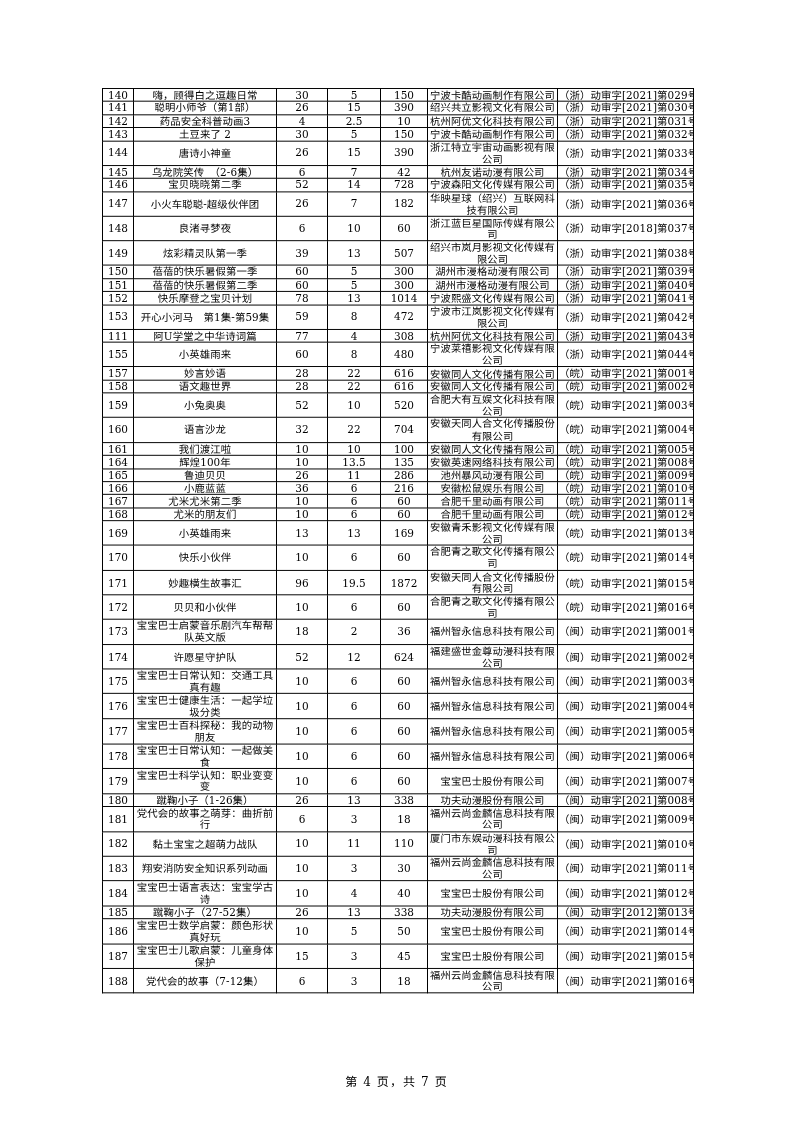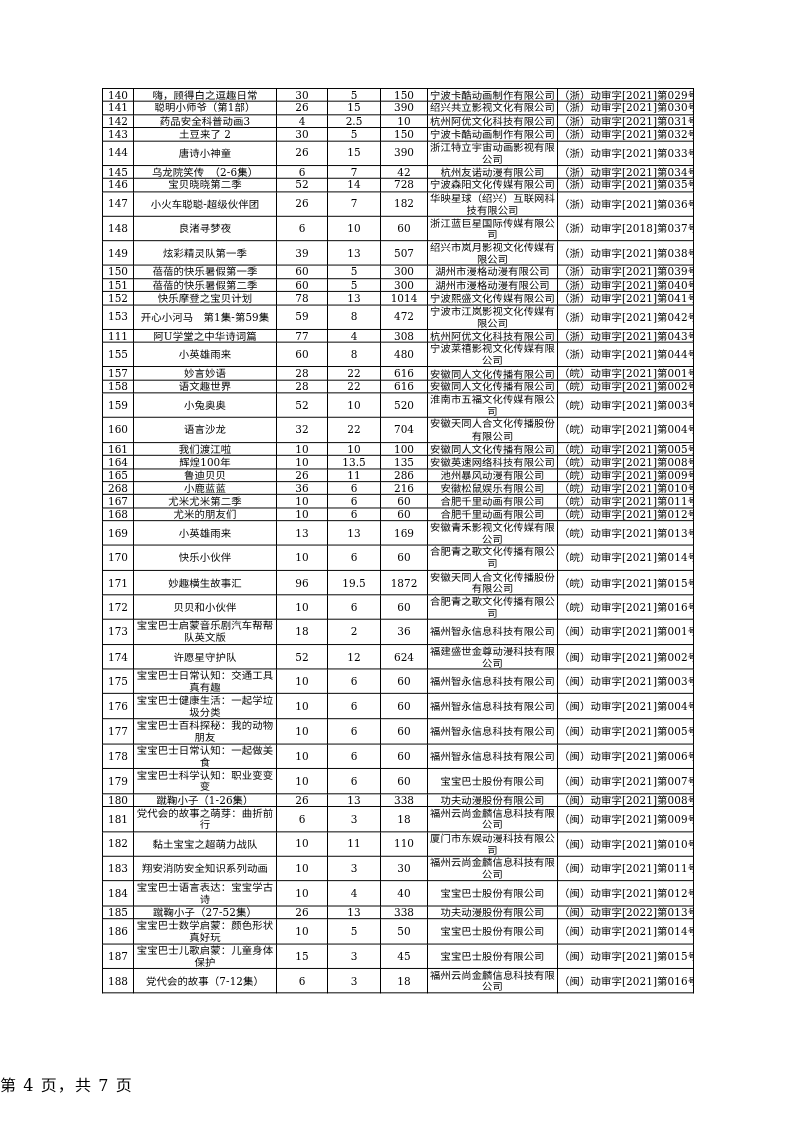--- a/index.html
+++ b/index.html
@@ -57,22 +57,22 @@
   td.name  { font-size: 10.4px; letter-spacing: 0.1px; }
   td.num   { font-size: 10.5px; font-family: "DejaVu Serif", "Liberation Serif", serif; }
   td.co    { font-size: 10.3px; letter-spacing: 0.1px; }
   td.doc   { font-size: 10.4px; letter-spacing: 0.1px; white-space: nowrap; }
 
   .footer {
     position: absolute;
     top: 1056px;
     left: 0;
     width: 793px;
-    text-align: left;
-    font-size: 16px;
+    text-align: center;
+    font-size: 12px;
     letter-spacing: 1.1px;
     font-family: "DejaVu Serif", "Liberation Serif", serif;
   }
 </style>
 </head>
 <body>
 
 <div class="page">
 
   <div class="table-wrap" style="transform-origin: left top; transform: scaleY(0.975561);">
@@ -248,21 +248,21 @@
             <td class="num">616</td>
             <td class="co">安徽同人文化传播有限公司</td>
             <td class="doc">（皖）动审字[2021]第002号</td>
           </tr>
           <tr>
             <td class="idx">159</td>
             <td class="name">小兔奥奥</td>
             <td class="num">52</td>
             <td class="num">10</td>
             <td class="num">520</td>
-            <td class="co">淮南市五福文化传媒有限公司</td>
+            <td class="co">合肥大有互娱文化科技有限公司</td>
             <td class="doc">（皖）动审字[2021]第003号</td>
           </tr>
           <tr>
             <td class="idx">160</td>
             <td class="name">语言沙龙</td>
             <td class="num">32</td>
             <td class="num">22</td>
             <td class="num">704</td>
             <td class="co">安徽天同人合文化传播股份有限公司</td>
             <td class="doc">（皖）动审字[2021]第004号</td>
@@ -288,21 +288,21 @@
           <tr>
             <td class="idx">165</td>
             <td class="name">鲁迪贝贝</td>
             <td class="num">26</td>
             <td class="num">11</td>
             <td class="num">286</td>
             <td class="co">池州暴风动漫有限公司</td>
             <td class="doc">（皖）动审字[2021]第009号</td>
           </tr>
           <tr>
-            <td class="idx">268</td>
+            <td class="idx">166</td>
             <td class="name">小鹿蓝蓝</td>
             <td class="num">36</td>
             <td class="num">6</td>
             <td class="num">216</td>
             <td class="co">安徽松鼠娱乐有限公司</td>
             <td class="doc">（皖）动审字[2021]第010号</td>
           </tr>
           <tr>
             <td class="idx">167</td>
             <td class="name">尤米尤米第二季</td>
@@ -465,21 +465,21 @@
             <td class="co">宝宝巴士股份有限公司</td>
             <td class="doc">（闽）动审字[2021]第012号</td>
           </tr>
           <tr>
             <td class="idx">185</td>
             <td class="name">蹴鞠小子（27-52集）</td>
             <td class="num">26</td>
             <td class="num">13</td>
             <td class="num">338</td>
             <td class="co">功夫动漫股份有限公司</td>
-            <td class="doc">（闽）动审字[2022]第013号</td>
+            <td class="doc">（闽）动审字[2012]第013号</td>
           </tr>
           <tr>
             <td class="idx">186</td>
             <td class="name">宝宝巴士数学启蒙：颜色形状真好玩</td>
             <td class="num">10</td>
             <td class="num">5</td>
             <td class="num">50</td>
             <td class="co">宝宝巴士股份有限公司</td>
             <td class="doc">（闽）动审字[2021]第014号</td>
           </tr>

